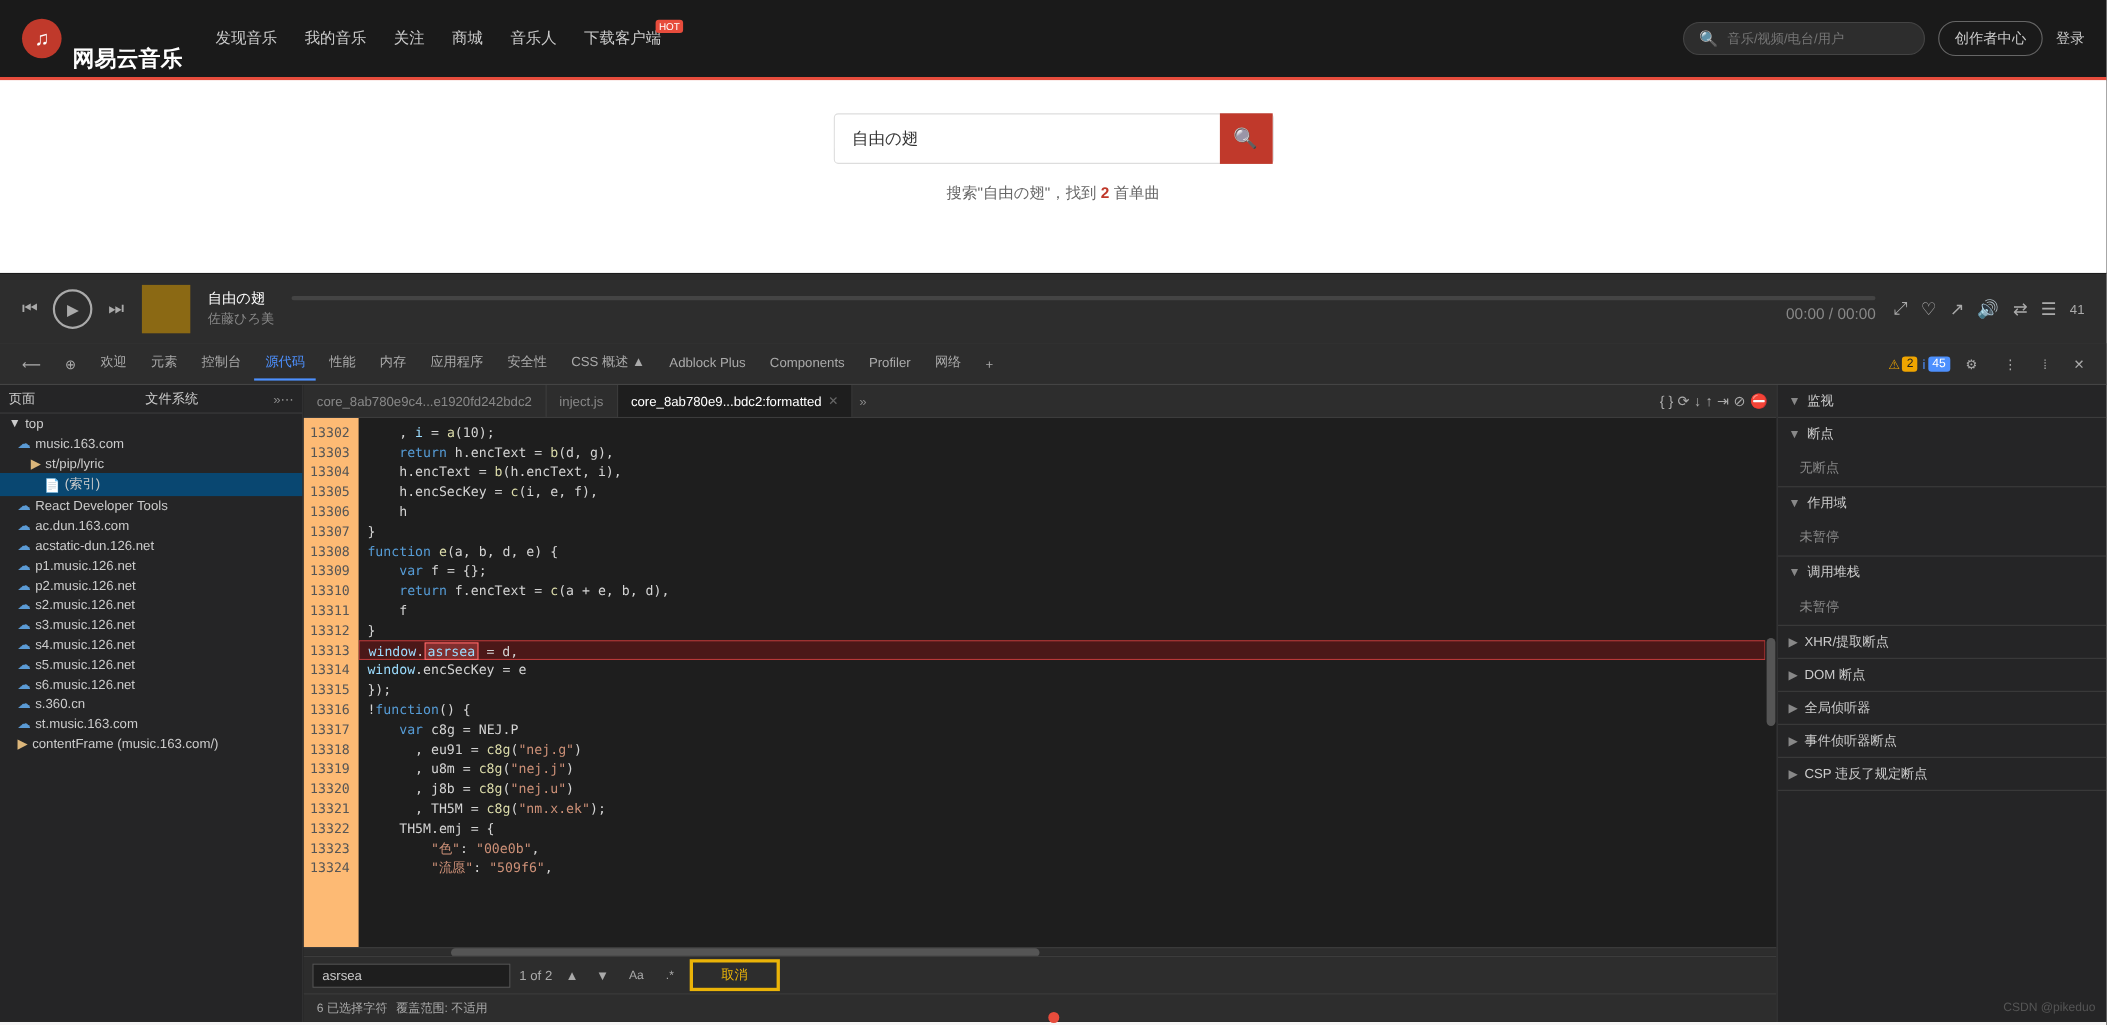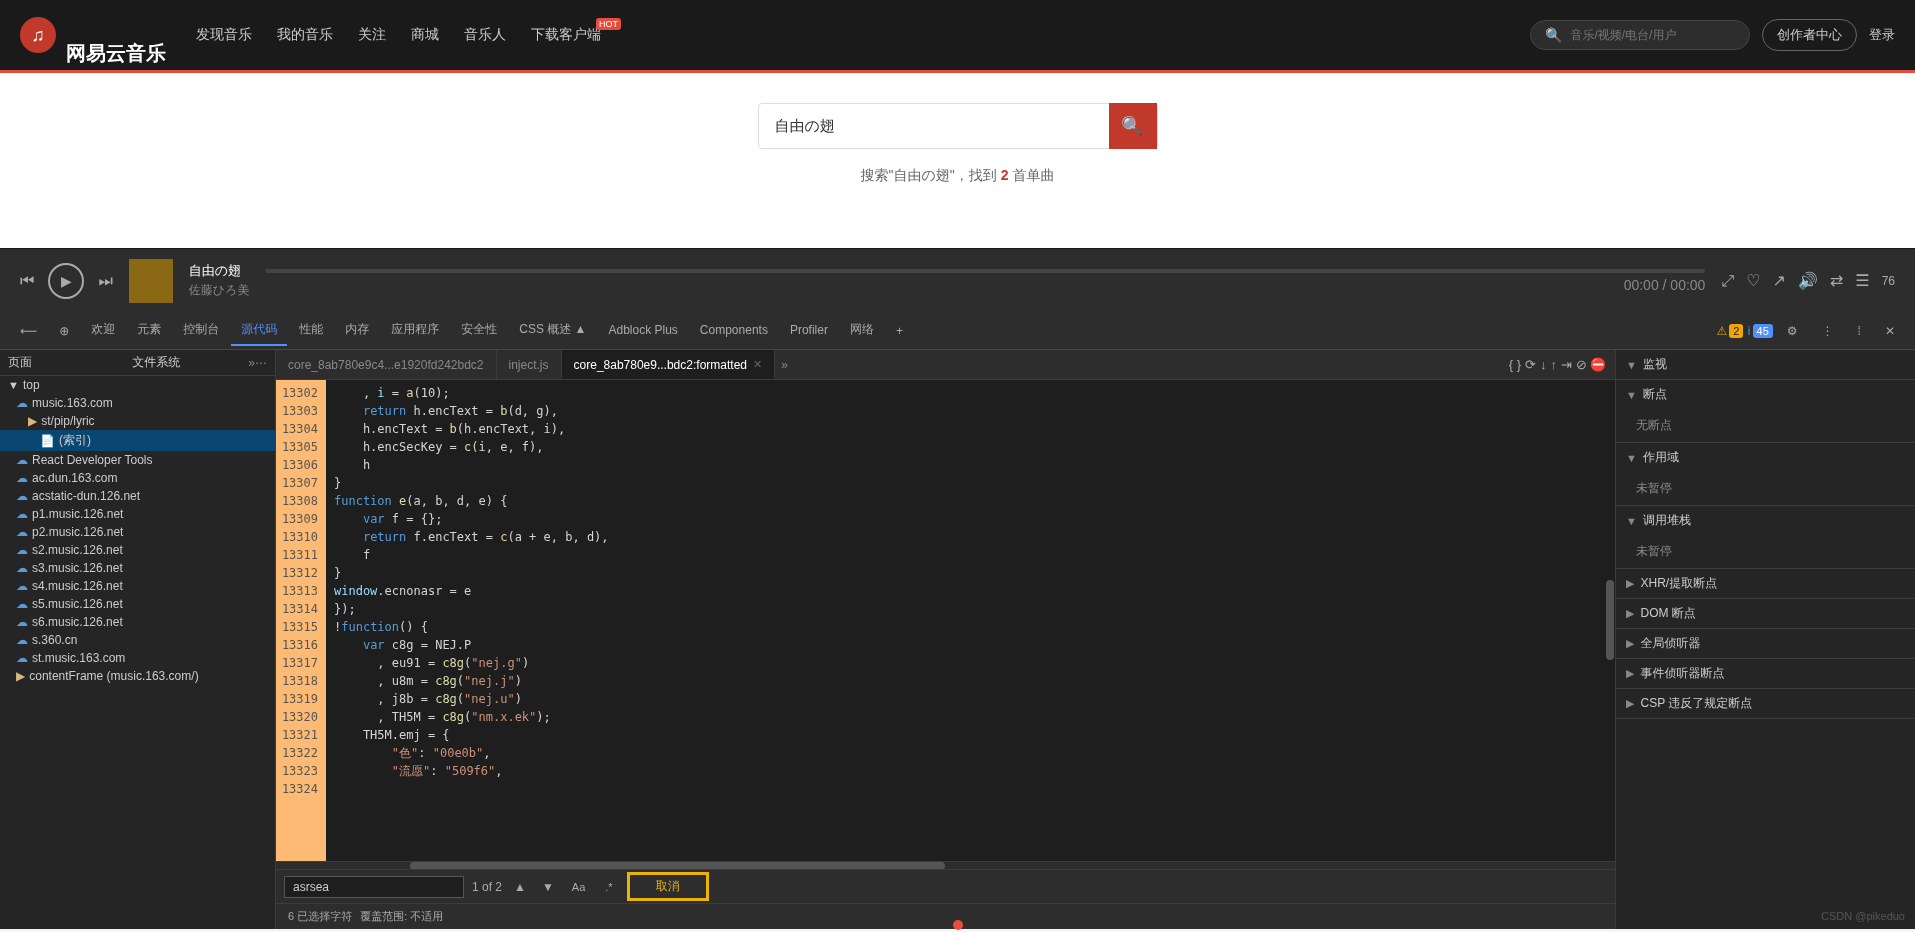--- a/index.html
+++ b/index.html
@@ -613,21 +613,21 @@
       <span>00:00</span>
     </span>
   </div>
   <div class="player-right">
     <span class="player-icon-btn">⤢</span>
     <span class="player-icon-btn">♡</span>
     <span class="player-icon-btn">↗</span>
     <span class="player-icon-btn">🔊</span>
     <span class="player-icon-btn">⇄</span>
     <span class="player-icon-btn">☰</span>
-    <span class="volume-num">76</span>
+    <span class="volume-num">41</span>
   </div>
 </div>
 
 <div class="devtools">
 
   <div class="devtools-tabs">
     <span class="devtools-tab-icon">⟵</span>
     <span class="devtools-tab-icon">⊕</span>
     <span class="devtools-tab">欢迎</span>
     <span class="devtools-tab">元素</span>
@@ -793,21 +793,22 @@
           <div class="code-line"><span class="punct">    </span><span class="kw">return</span><span class="punct"> h.encText = </span><span class="fn">b</span><span class="punct">(d, g),</span></div>
           <div class="code-line"><span class="punct">    h.encText = </span><span class="fn">b</span><span class="punct">(h.encText, i),</span></div>
           <div class="code-line"><span class="punct">    h.encSecKey = </span><span class="fn">c</span><span class="punct">(i, e, f),</span></div>
           <div class="code-line"><span class="punct">    h</span></div>
           <div class="code-line"><span class="punct">}</span></div>
           <div class="code-line"><span class="kw">function </span><span class="fn">e</span><span class="punct">(a, b, d, e) {</span></div>
           <div class="code-line"><span class="punct">    </span><span class="kw">var</span><span class="punct"> f = {};</span></div>
           <div class="code-line"><span class="punct">    </span><span class="kw">return</span><span class="punct"> f.encText = </span><span class="fn">c</span><span class="punct">(a + e, b, d),</span></div>
           <div class="code-line"><span class="punct">    f</span></div>
           <div class="code-line"><span class="punct">}</span></div>
-          <div class="code-line"><span class="var">window</span><span class="punct">.ecnonasr = e</span></div>
+          <div class="code-line highlighted"><span class="var">window</span><span class="punct">.</span><span class="highlight-box"><span class="var">asrsea</span></span><span class="punct"> = d,</span></div>
+          <div class="code-line"><span class="var">window</span><span class="punct">.encSecKey = e</span></div>
           <div class="code-line"><span class="punct">});</span></div>
           <div class="code-line"><span class="punct">!</span><span class="kw">function</span><span class="punct">() {</span></div>
           <div class="code-line"><span class="punct">    </span><span class="kw">var</span><span class="punct"> c8g = NEJ.P</span></div>
           <div class="code-line"><span class="punct">      , eu91 = </span><span class="fn">c8g</span><span class="punct">(</span><span class="str">"nej.g"</span><span class="punct">)</span></div>
           <div class="code-line"><span class="punct">      , u8m = </span><span class="fn">c8g</span><span class="punct">(</span><span class="str">"nej.j"</span><span class="punct">)</span></div>
           <div class="code-line"><span class="punct">      , j8b = </span><span class="fn">c8g</span><span class="punct">(</span><span class="str">"nej.u"</span><span class="punct">)</span></div>
           <div class="code-line"><span class="punct">      , TH5M = </span><span class="fn">c8g</span><span class="punct">(</span><span class="str">"nm.x.ek"</span><span class="punct">);</span></div>
           <div class="code-line"><span class="punct">    TH5M.emj = {</span></div>
           <div class="code-line"><span class="punct">        </span><span class="str">"色"</span><span class="punct">: </span><span class="str">"00e0b"</span><span class="punct">,</span></div>
           <div class="code-line"><span class="punct">        </span><span class="str">"流愿"</span><span class="punct">: </span><span class="str">"509f6"</span><span class="punct">,</span></div>

